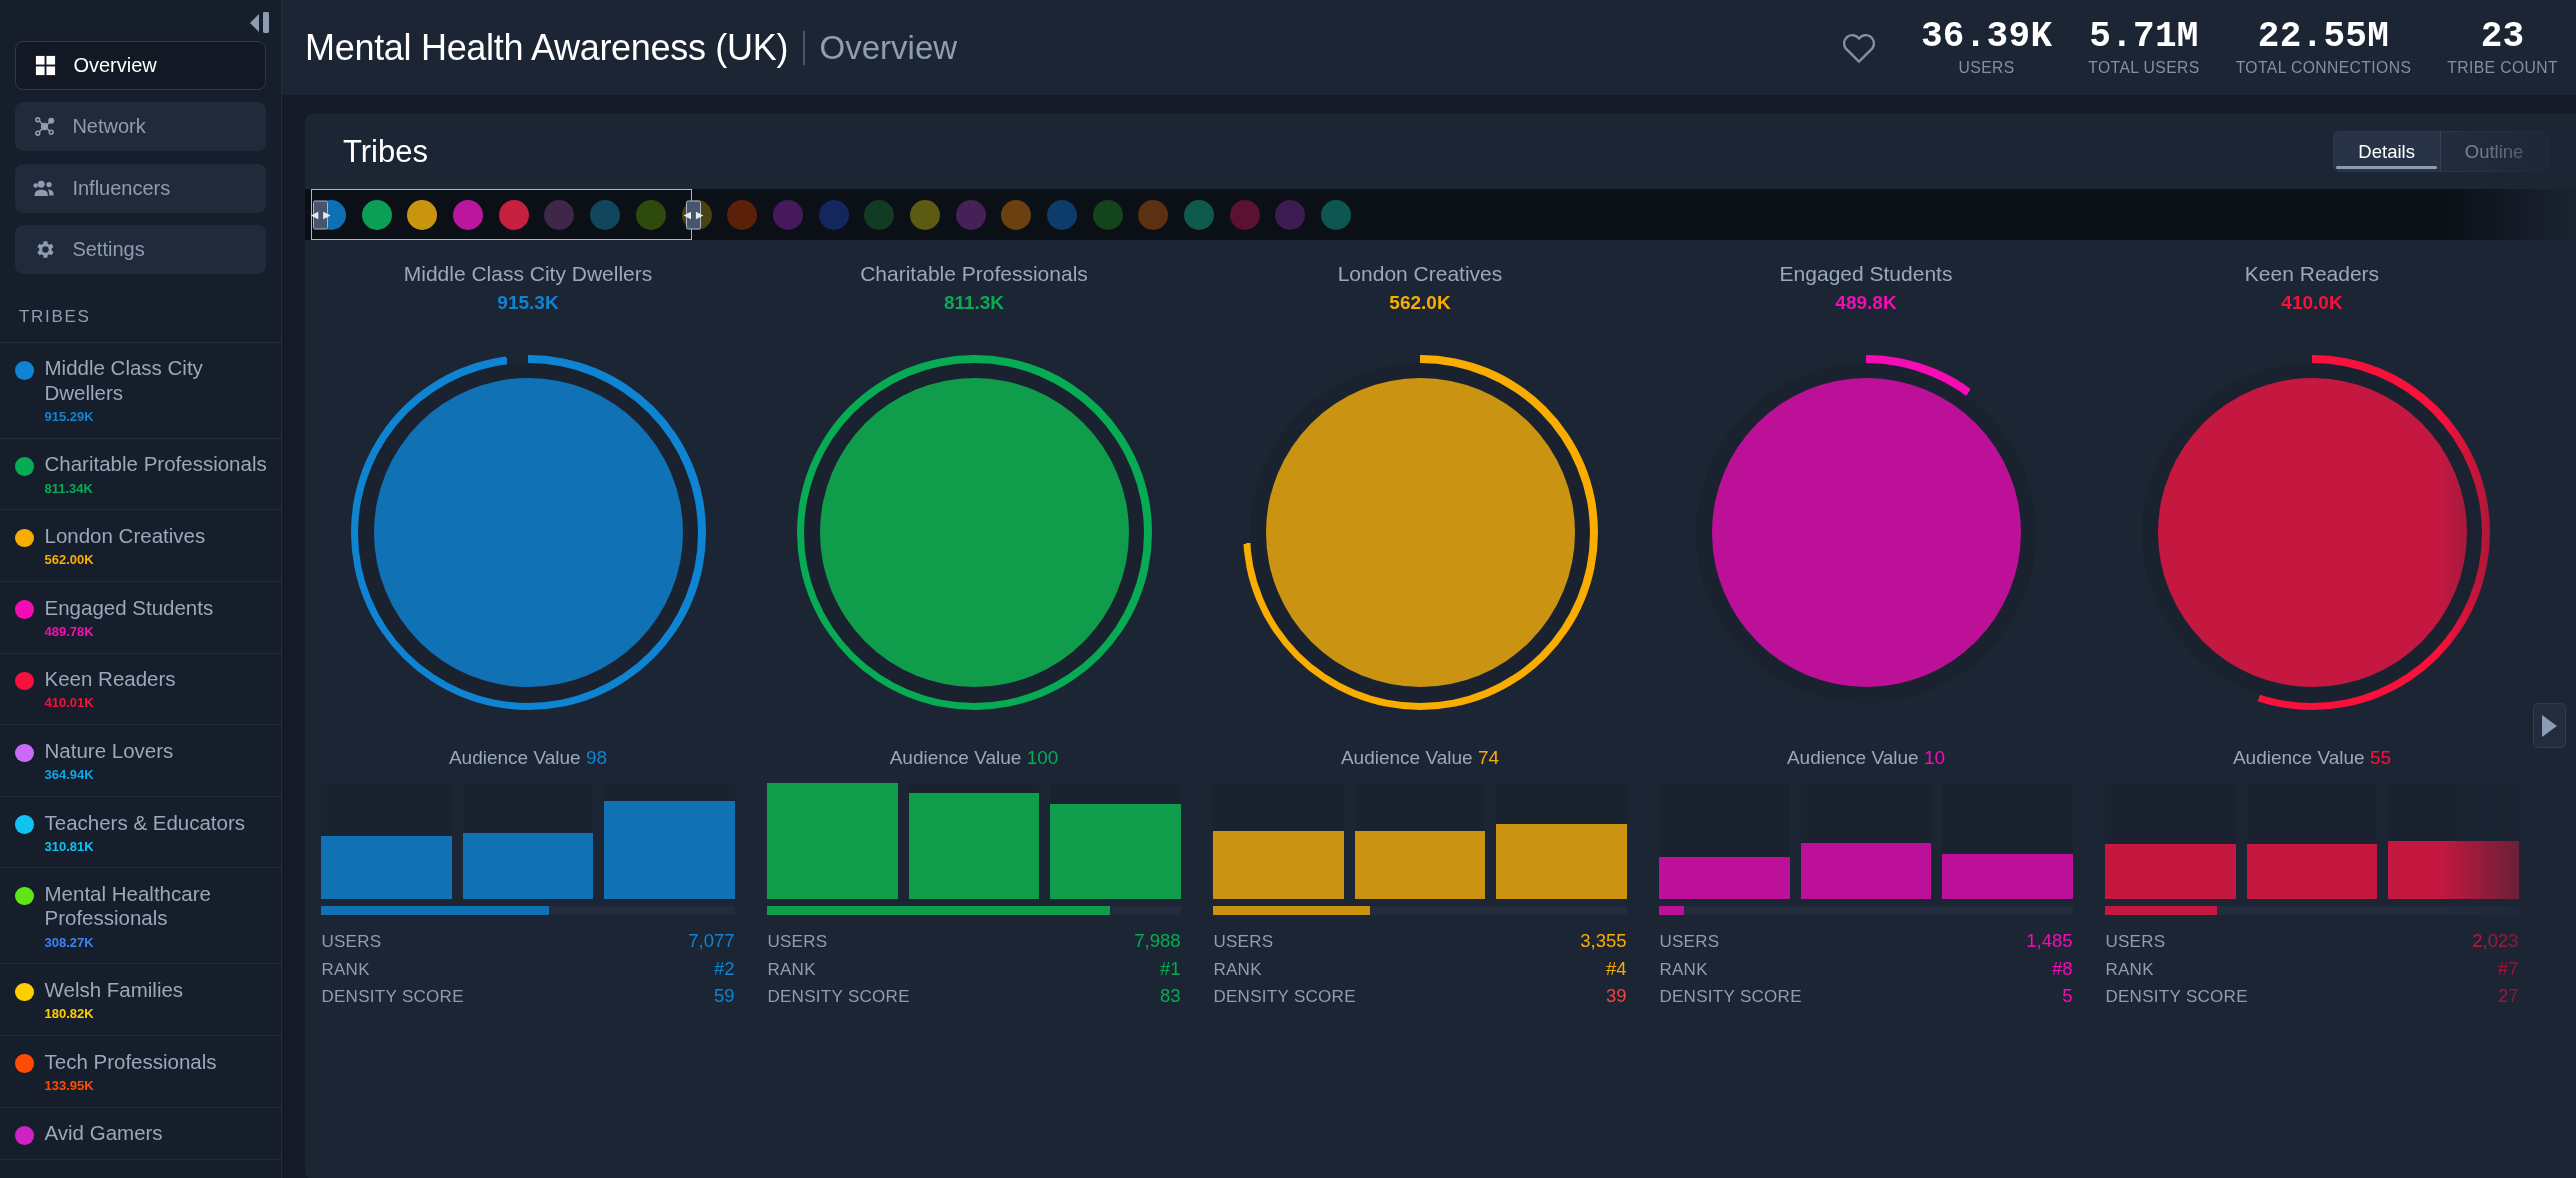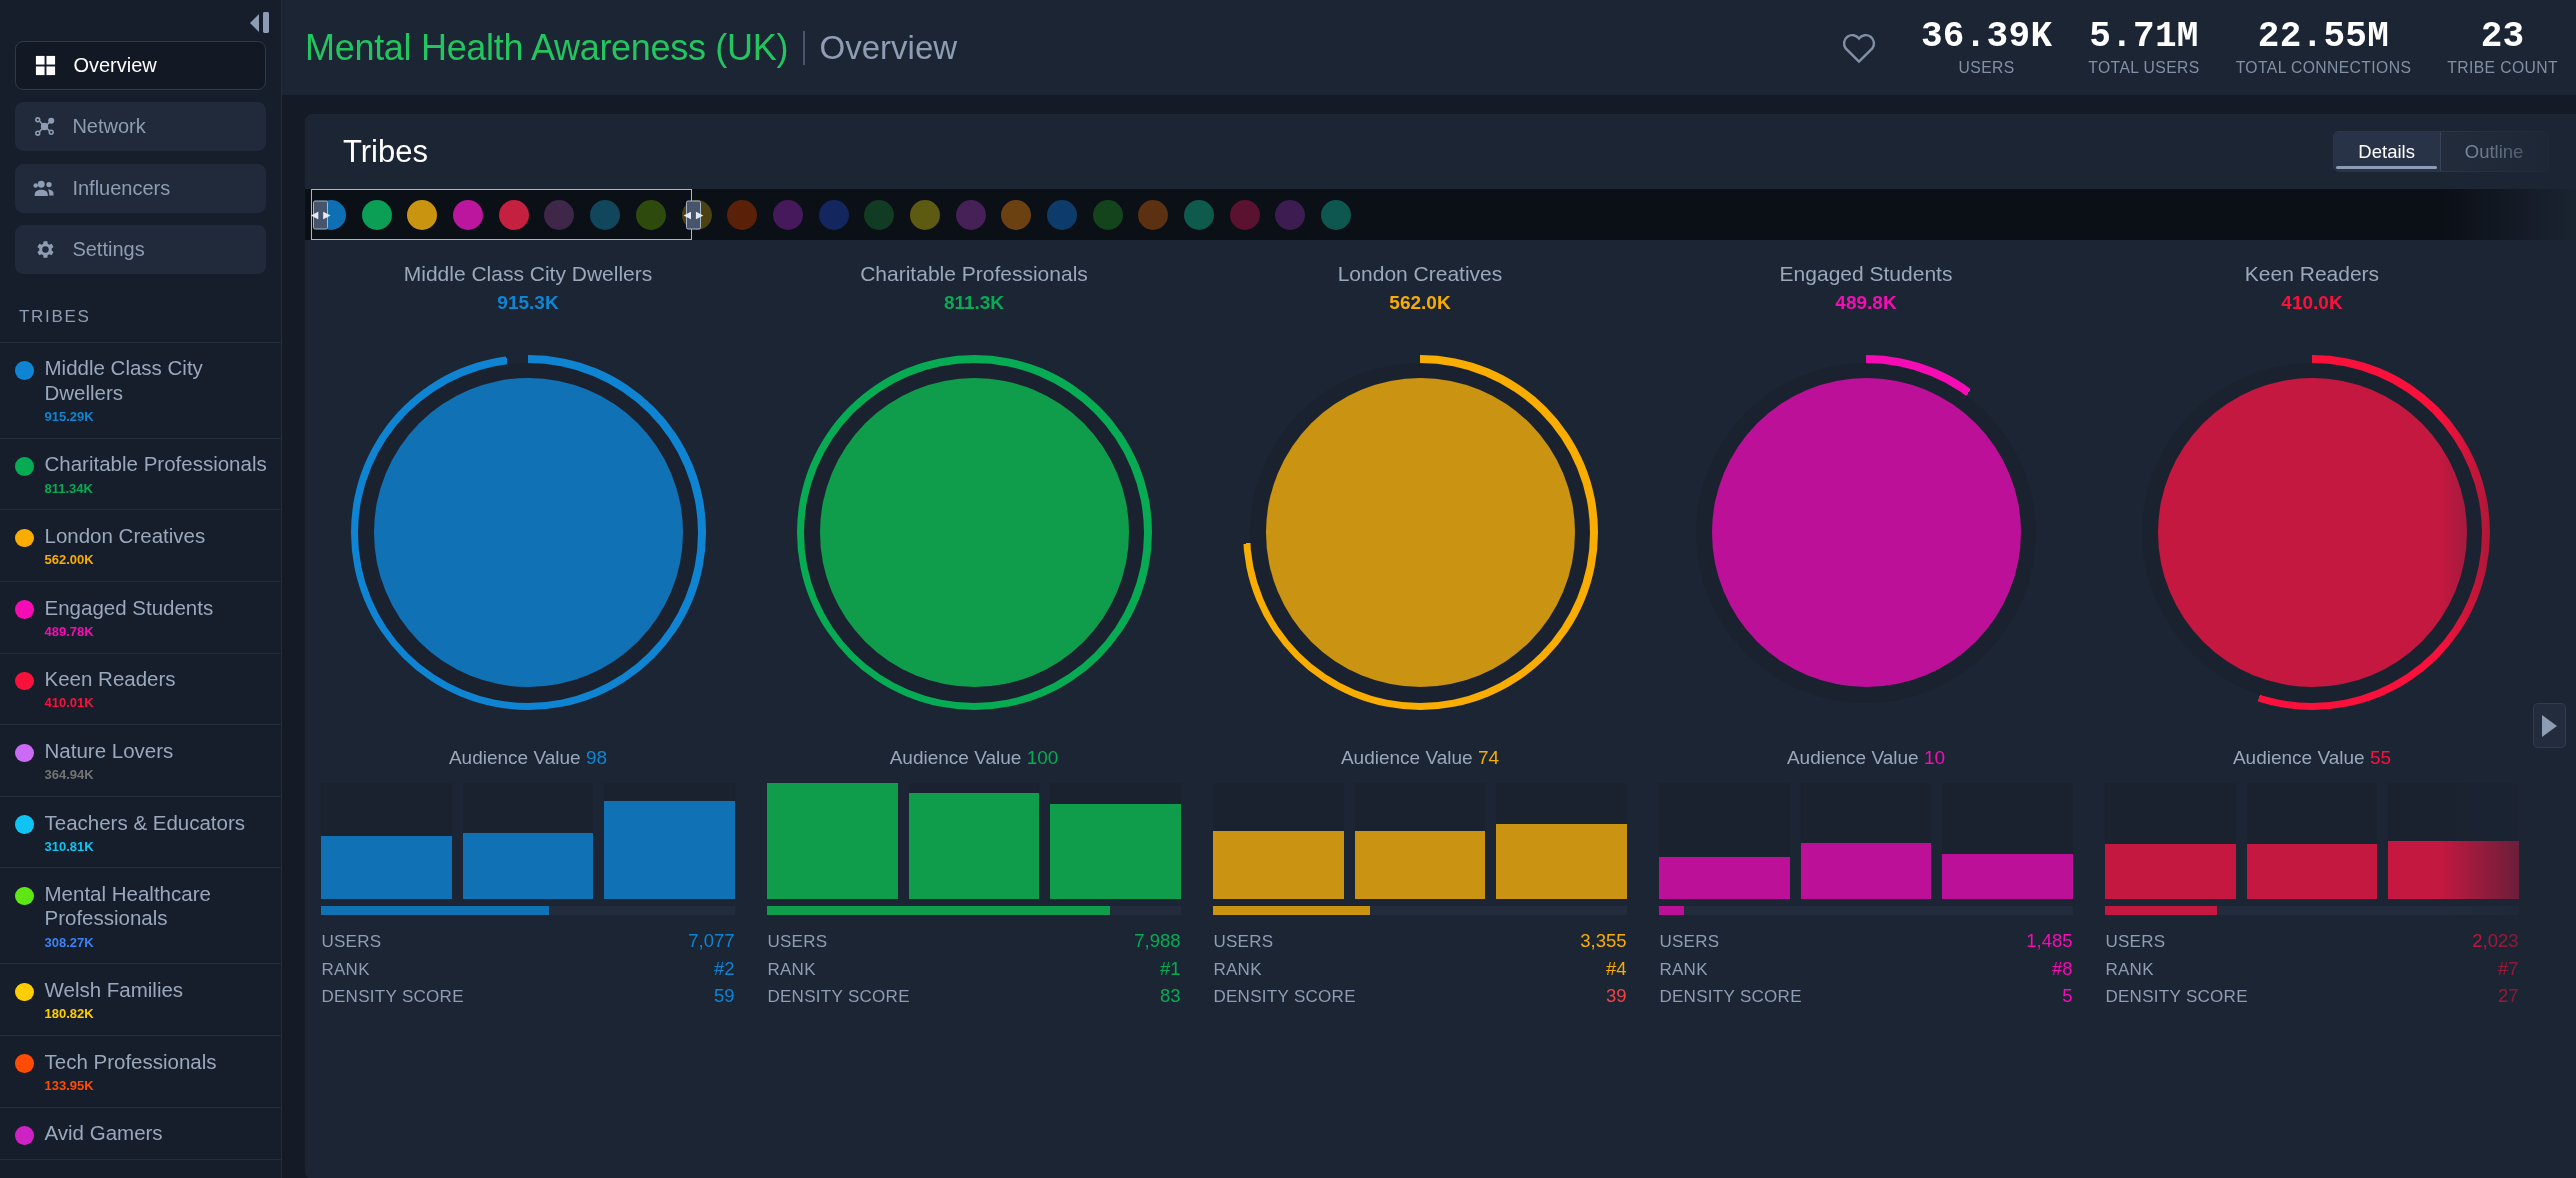--- a/index.html
+++ b/index.html
@@ -54,21 +54,21 @@
   .tribe-name { font-size:20.5px; color:#9aa8bc; line-height:1.18; }
   .tribe-val { font-size:13px; font-weight:bold; }
 
   
   .main { flex:1; display:flex; flex-direction:column; min-width:0; position:relative; }
   .topbar {
     height:96px; background:#1c2534; border-bottom:0.7px solid #131a25;
     display:flex; align-items:center; padding:0 0 0 23px; position:relative;
   }
   .title-wrap { display:flex; align-items:center; gap:15px; }
-  .proj-title { font-size:36px; color:#22c55e; font-stretch:condensed; font-family:"Liberation Sans Narrow","Liberation Sans",sans-serif; letter-spacing:-0.3px; }
+  .proj-title { font-size:36px; color:#ffffff; font-stretch:condensed; font-family:"Liberation Sans Narrow","Liberation Sans",sans-serif; letter-spacing:-0.3px; }
   .title-div { width:1.4px; height:34px; background:#4a5costume; background:#49566b; }
   .proj-sub { font-size:33px; color:#8e9db3; font-family:"Liberation Sans Narrow","Liberation Sans",sans-serif; }
 
   .stats { margin-left:auto; display:flex; align-items:center; gap:0; padding-right:0; }
   .heart { width:42px; height:42px; margin-right:23px; display:flex; align-items:center; justify-content:center; }
   .stat { text-align:center; padding:0 18px; min-width:82px; }
   .stat .num { font-size:36px; font-weight:bold; color:#ffffff; line-height:1.05;
                font-family:Liberation Mono, monospace; letter-spacing:0.3px;}
   .stat .lab { font-size:15.7px; color:#8290a6; letter-spacing:0.4px; margin-top:4.1px;
                font-family:"Liberation Sans Narrow","Liberation Sans",sans-serif;}
@@ -241,21 +241,21 @@
           <span class="dot" style="background:#f9113b"></span>
           <span class="tribe-txt">
             <span class="tribe-name">Keen Readers</span>
             <span class="tribe-val" style="color:#f9113b">410.01K</span>
           </span>
         </div>
         <div class="tribe-row">
           <span class="dot" style="background:#cb6bf5"></span>
           <span class="tribe-txt">
             <span class="tribe-name">Nature Lovers</span>
-            <span class="tribe-val" style="color:#737373">364.94K</span>
+            <span class="tribe-val" style="color:#0ea5e9">364.94K</span>
           </span>
         </div>
         <div class="tribe-row">
           <span class="dot" style="background:#0fc3f2"></span>
           <span class="tribe-txt">
             <span class="tribe-name">Teachers &amp; Educators</span>
             <span class="tribe-val" style="color:#0fc3f2">310.81K</span>
           </span>
         </div>
         <div class="tribe-row">

